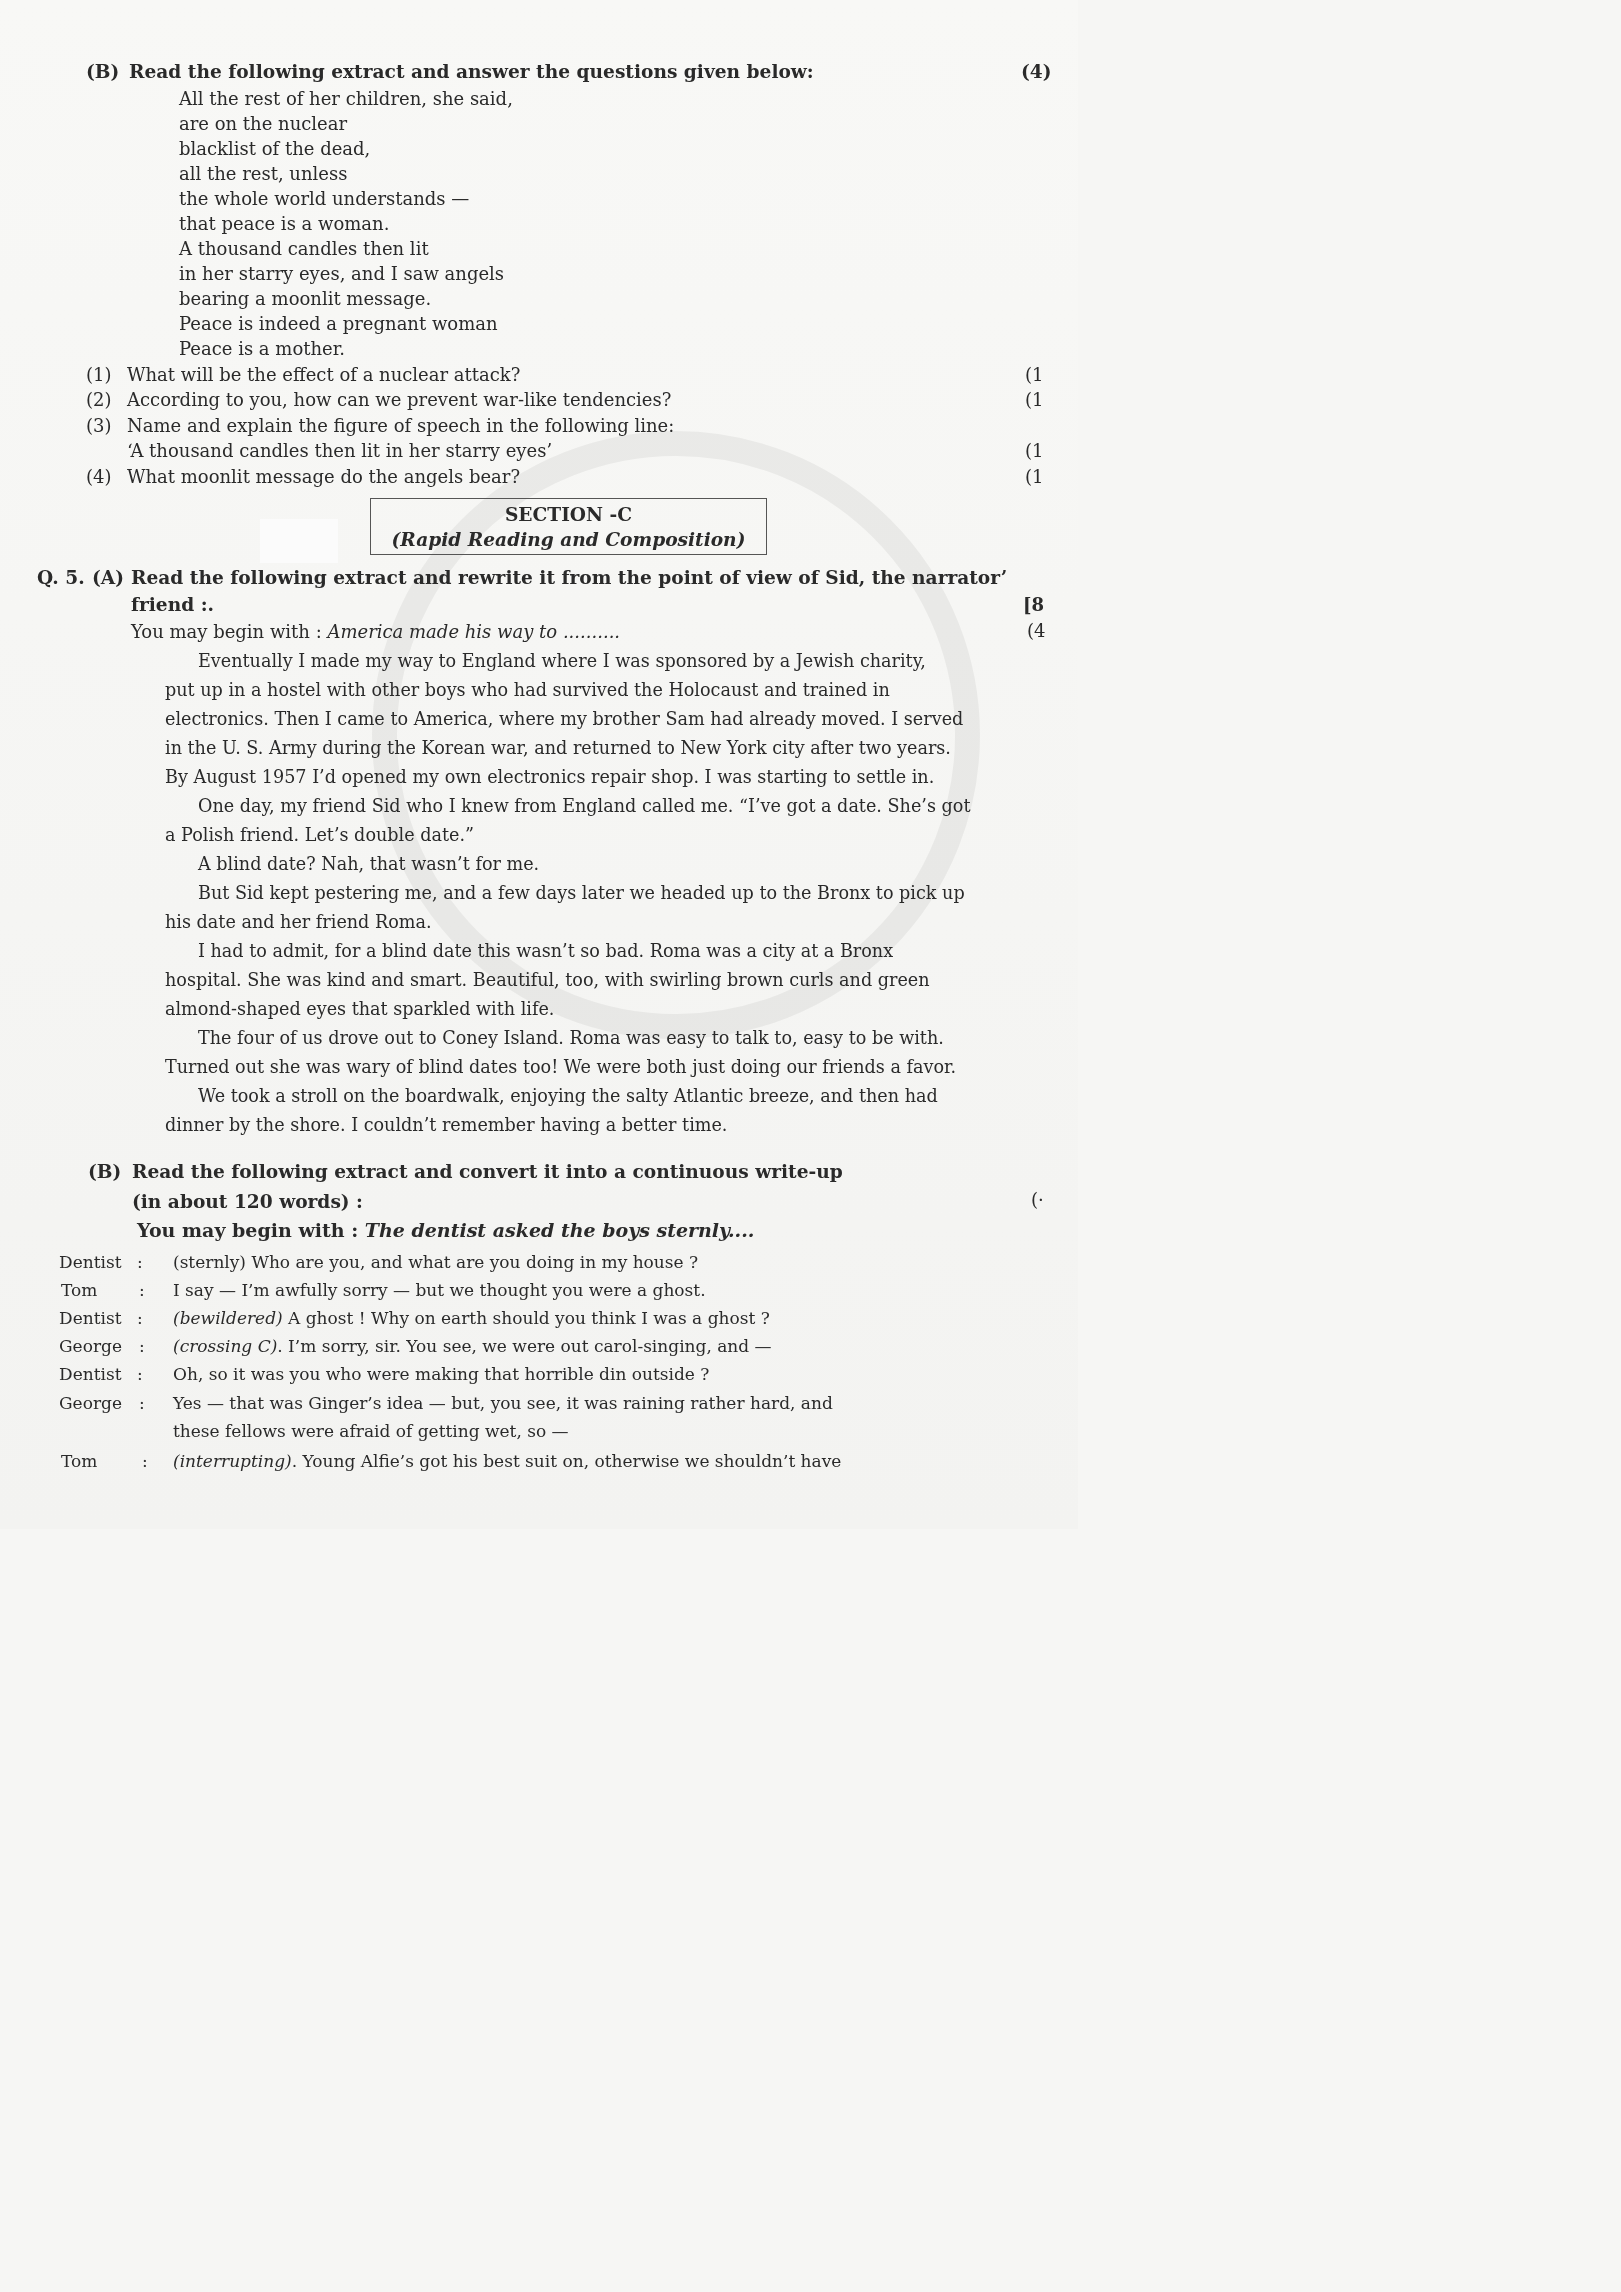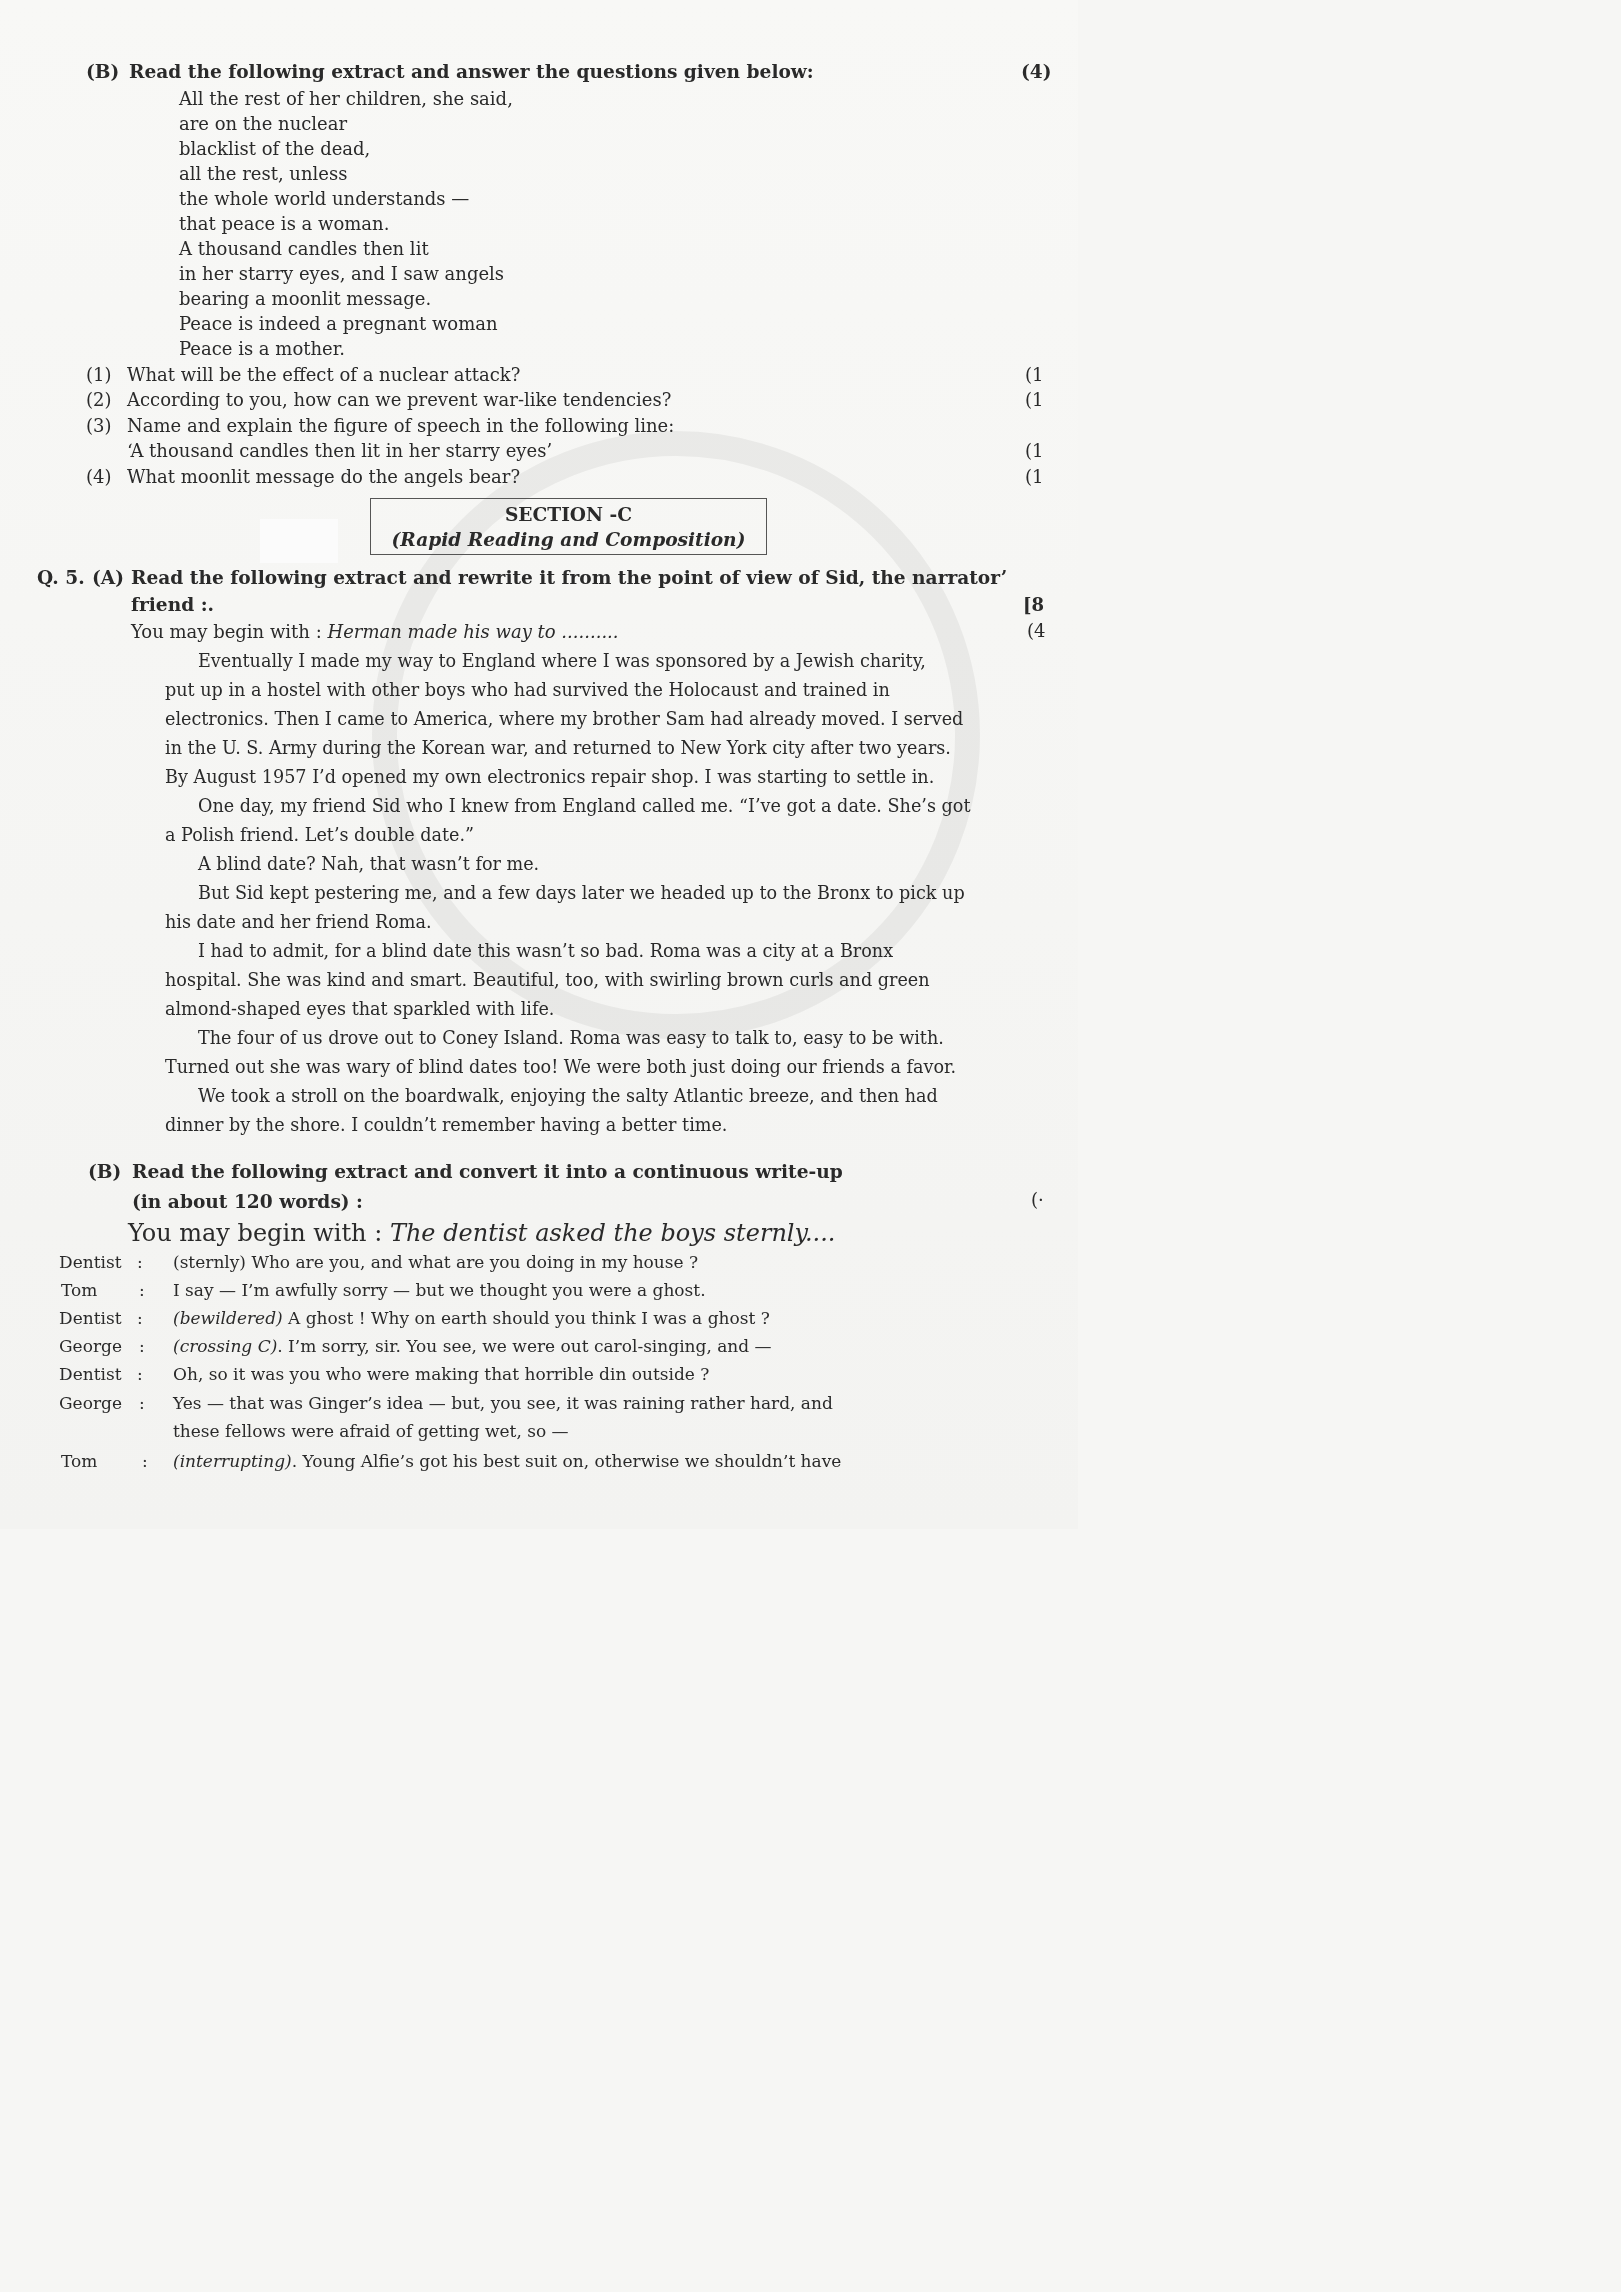--- a/index.html
+++ b/index.html
@@ -107,21 +107,21 @@
     <span class="section-sub">(Rapid Reading and Composition)</span>
   </div>
 
   <div>
     <span class="abs q-head" style="left:37px; top:567px;">Q. 5.</span>
     <span class="abs q-head" style="left:92px; top:567px;">(A)</span>
     <span class="abs q-head" style="left:131px; top:567px;">Read the following extract and rewrite it from the point of view of Sid, the narrator’</span>
     <span class="abs q-head" style="left:131px; top:594px;">friend :.</span>
     <span class="abs marks bold" style="left:1023px; top:594px;">[8</span>
     <span class="abs marks" style="left:1027px; top:620px;">(4</span>
-    <span class="abs subq" style="left:131px; top:621px;"><span>You may begin with : </span><span class="ital">Herman made his way to ..........</span></span>
+    <span class="abs subq" style="left:131px; top:621px;"><span>You may begin with : </span><span class="ital">America made his way to ..........</span></span>
 
     <div class="abs prose" style="left:137px; top:647px;margin-left:28px;">
       <div style="padding-left:33px;">Eventually I made my way to England where I was sponsored by a Jewish charity,</div>
       <div>put up in a hostel with other boys who had survived the Holocaust and trained in</div>
       <div>electronics. Then I came to America, where my brother Sam had already moved. I served</div>
       <div>in the U. S. Army during the Korean war, and returned to New York city after two years.</div>
       <div>By August 1957 I’d opened my own electronics repair shop. I was starting to settle in.</div>
       <div style="padding-left:33px;">One day, my friend Sid who I knew from England called me. “I’ve got a date. She’s got</div>
       <div>a Polish friend. Let’s double date.”</div>
       <div style="padding-left:33px;">A blind date? Nah, that wasn’t for me.</div>
@@ -135,21 +135,21 @@
       <div style="padding-left:33px;">We took a stroll on the boardwalk, enjoying the salty Atlantic breeze, and then had</div>
       <div>dinner by the shore. I couldn’t remember having a better time.</div>
     </div>
   </div>
 
   <div>
     <span class="abs q-head" style="left:88px; top:1161px;">(B)</span>
     <span class="abs q-head" style="left:132px; top:1161px;">Read the following extract and convert it into a continuous write-up</span>
     <span class="abs q-head" style="left:132px; top:1191px;">(in about 120 words) :</span>
     <span class="abs marks" style="left:1031px; top:1189px;">(·</span>
-    <span class="abs" style="left:128px; top:1219px; font-size:24px;"><span>You may begin with : </span><span class="ital">The dentist asked the boys sternly....</span></span>
+    <span class="abs" style="left:137px; top:1219px; font-size:19px;font-weight:bold;"><span>You may begin with : </span><span class="ital">The dentist asked the boys sternly....</span></span>
 
     <div>
 
       <span class="abs dialogue" style="left:59px; top:1252px;">Dentist</span>
       <span class="abs dialogue" style="left:137px; top:1252px;">:</span>
       <span class="abs dialogue" style="left:173px; top:1252px;"><span>(sternly)</span><span> Who are you, and what are you doing in my house ?</span></span>
 
       <span class="abs dialogue" style="left:61px; top:1280px;">Tom</span>
       <span class="abs dialogue" style="left:139px; top:1280px;">:</span>
       <span class="abs dialogue" style="left:173px; top:1280px;"><span>I say — I’m awfully sorry — but we thought you were a ghost.</span></span>

